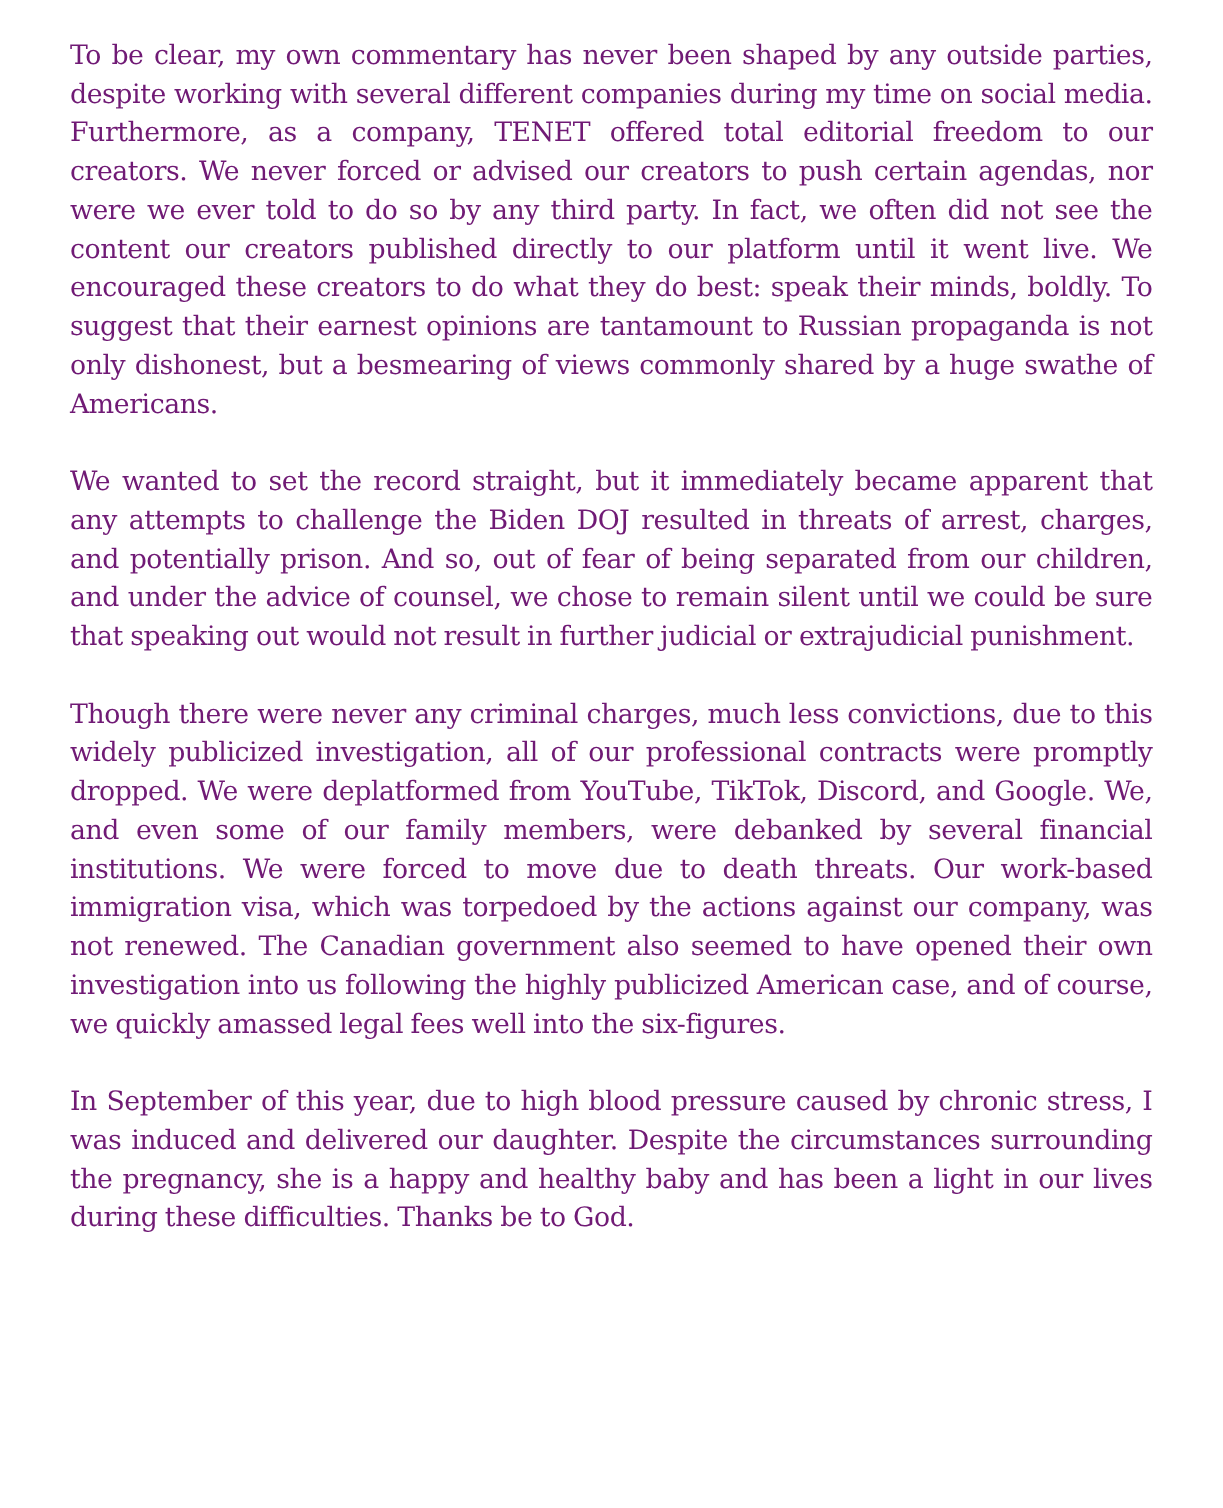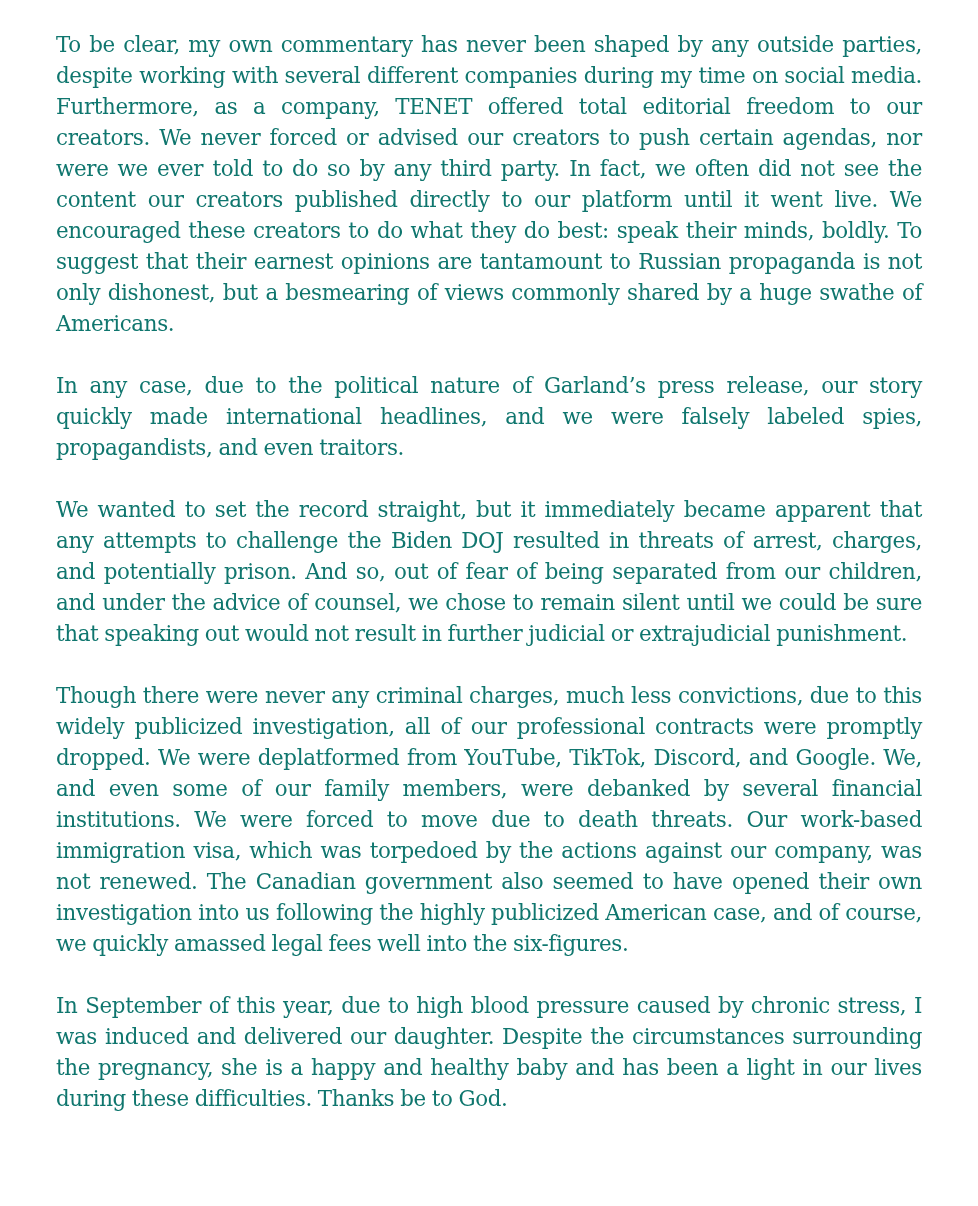--- a/index.html
+++ b/index.html
@@ -10,35 +10,34 @@
     body {
       width: 978px;
       height: 1206px;
       overflow: hidden;
     }
     .doc {
       position: absolute;
       left: 56px;
       top: 29px;
       width: 866px;
-      color: #0f766e;
+      color: #701a75;
       font-family: "DejaVu Serif", "Liberation Serif", serif;
       font-size: 21.4px;
       line-height: 31px;
       letter-spacing: -0.35px;
       word-spacing: -0.5px;
     }
     .doc p {
       margin: 0 0 31px 0;
       text-align: justify;
       hyphens: manual;
     }
   </style>
 </head>
 <body>
 
 <div class="doc">
   <p>To be clear, my own commentary has never been shaped by any outside parties, despite working with several different companies during my time on social media. Furthermore, as a company, TENET offered total editorial freedom to our creators. We never forced or advised our creators to push certain agendas, nor were we ever told to do so by any third party. In fact, we often did not see the content our creators published directly to our platform until it went live. We encouraged these creators to do what they do best: speak their minds, boldly. To suggest that their earnest opinions are tantamount to Russian propaganda is not only dishonest, but a besmearing of views commonly shared by a huge swathe of Americans.</p>
-  <p>In any case, due to the political nature of Garland’s press release, our story quickly made international headlines, and we were falsely labeled spies, propagandists, and even traitors.</p>
   <p>We wanted to set the record straight, but it immediately became apparent that any attempts to challenge the Biden DOJ resulted in threats of arrest, charges, and potentially prison. And so, out of fear of being separated from our children, and under the advice of counsel, we chose to remain silent until we could be sure that speaking out would not result in further judicial or extrajudicial punishment.</p>
   <p>Though there were never any criminal charges, much less convictions, due to this widely publicized investigation, all of our professional contracts were promptly dropped. We were deplatformed from YouTube, TikTok, Discord, and Google. We, and even some of our family members, were debanked by several financial institutions. We were forced to move due to death threats. Our work-based immigration visa, which was torpedoed by the actions against our company, was not renewed. The Canadian government also seemed to have opened their own investigation into us following the highly publicized American case, and of course, we quickly amassed legal fees well into the six-figures.</p>
   <p>In September of this year, due to high blood pressure caused by chronic stress, I was induced and delivered our daughter. Despite the circumstances surrounding the pregnancy, she is a happy and healthy baby and has been a light in our lives during these difficulties. Thanks be to God.</p>
 </div>
 
 </body></html>

